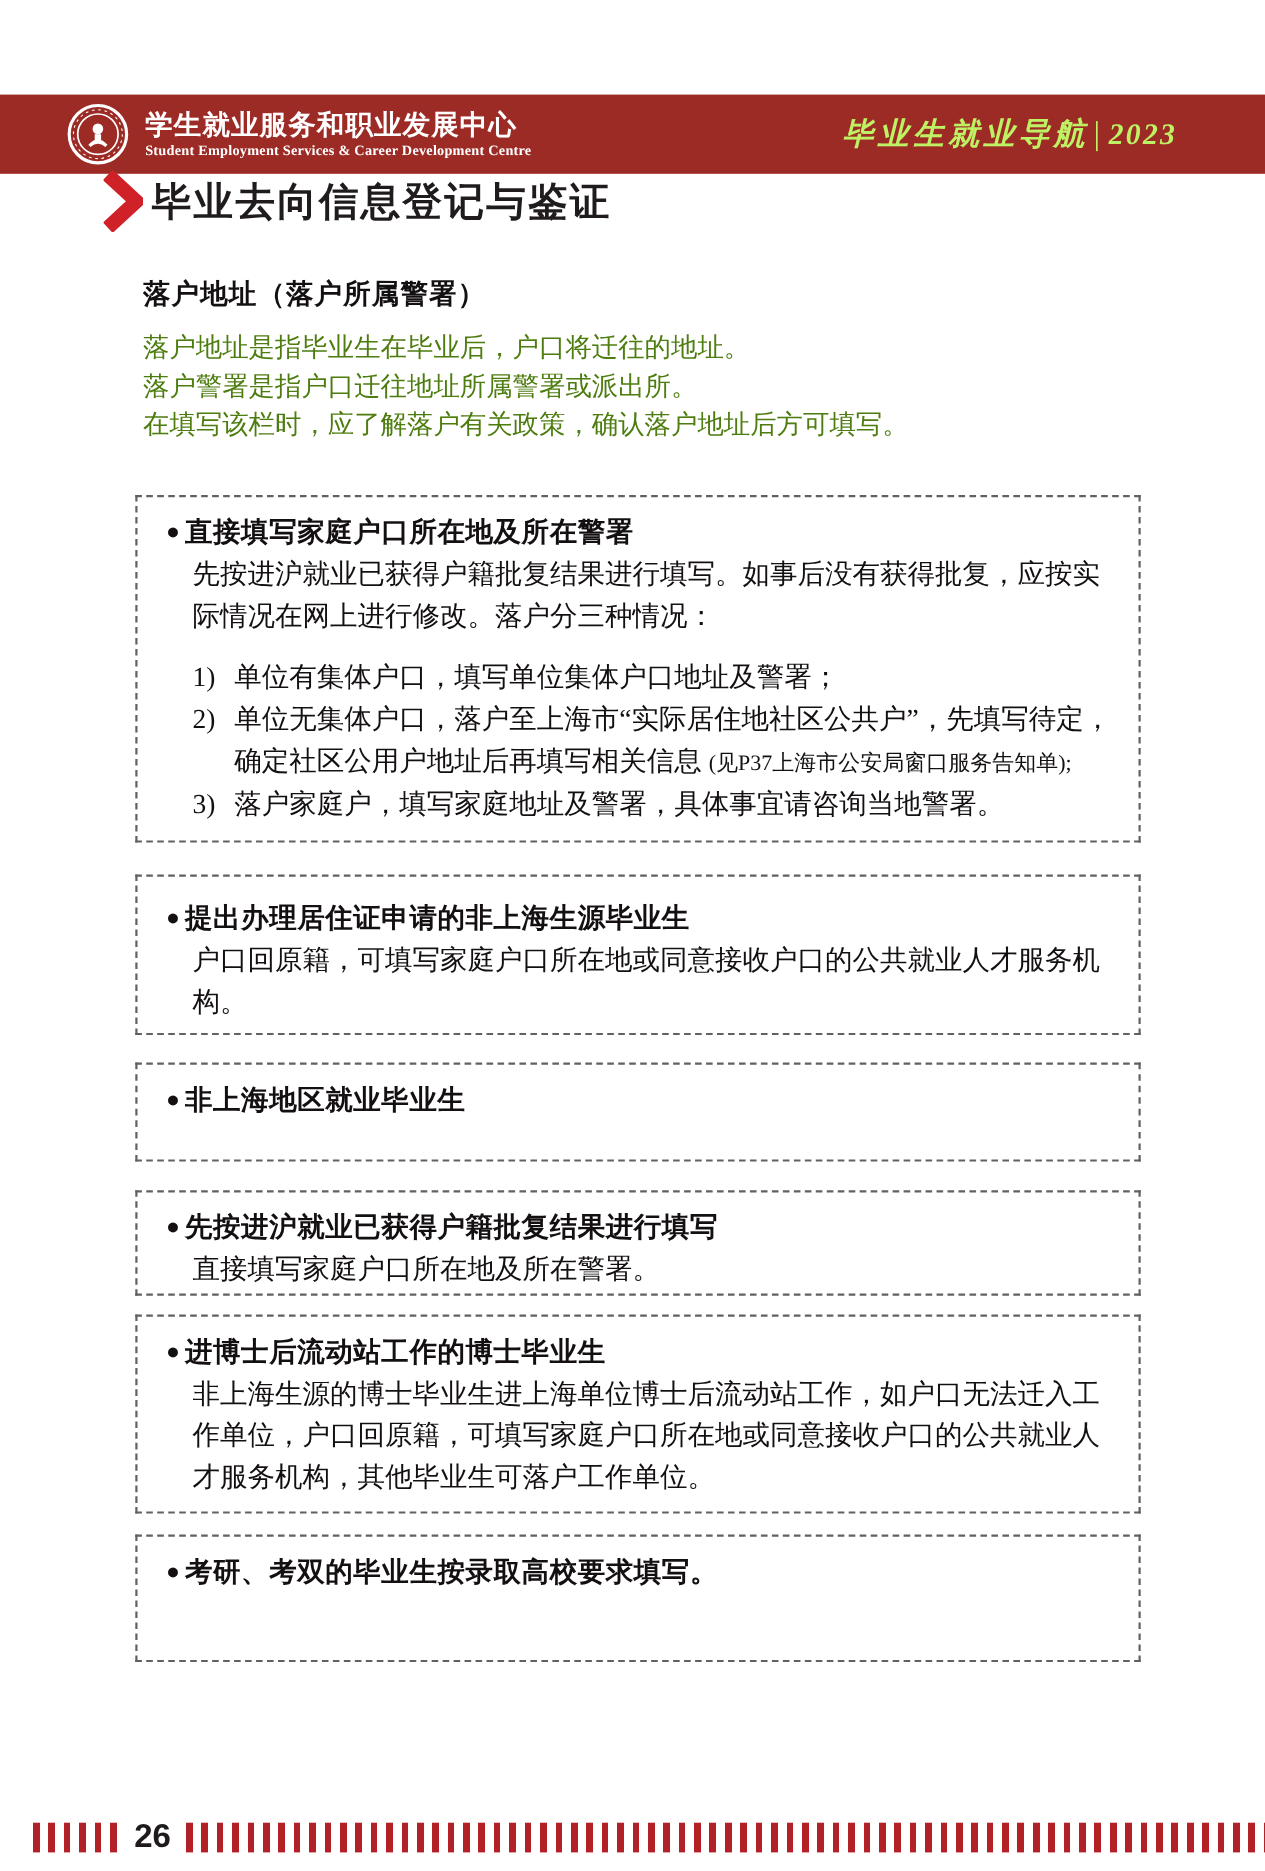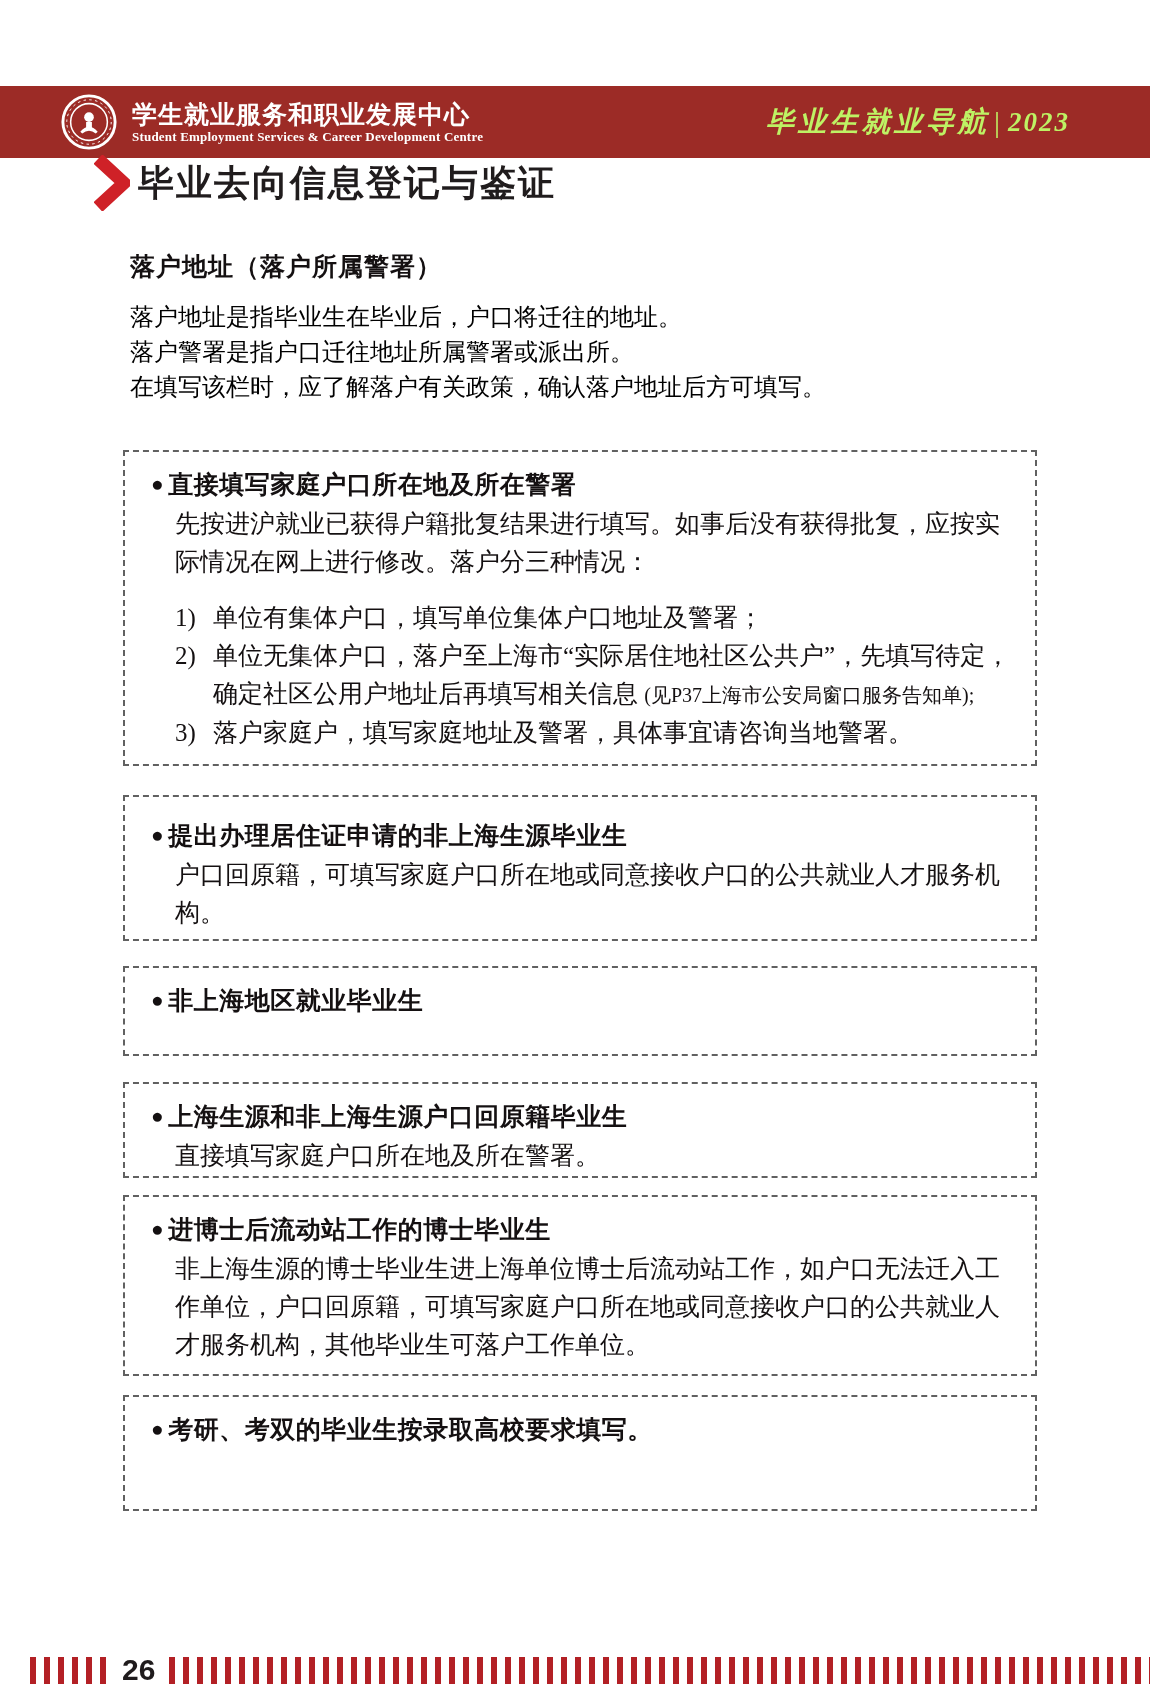--- a/index.html
+++ b/index.html
@@ -56,21 +56,21 @@
     font-size:36px;font-weight:bold;letter-spacing:2px;color:#201c1d;
   }
 
   .subtitle{
     position:absolute;top:250px;left:130px;margin:0;
     font-family:"Liberation Sans","DejaVu Sans",sans-serif;
     font-size:25px;font-weight:bold;color:#141011;letter-spacing:1px;
   }
 
   .intro{position:absolute;top:300px;left:130px;width:900px;}
-  .intro p{margin:0;font-size:24px;line-height:35px;color:#000000;}
+  .intro p{margin:0;font-size:24px;line-height:35px;color:#4d7c0f;}
 
   
   .note-box{
     position:absolute;left:123px;width:914px;box-sizing:border-box;
     border:2px dashed #616161;
     padding:14px 20px 0 26px;
     color:#141011;
   }
   .box1{top:450px;height:316px;}
   .box2{top:795px;height:146px;padding-top:20px;}
@@ -182,21 +182,21 @@
   </section>
 
   <section class="note-box box3">
     <div class="box-title">
       <span class="bullet">●</span><span>非上海地区就业毕业生</span>
     </div>
   </section>
 
   <section class="note-box box4">
     <div class="box-title">
-      <span class="bullet">●</span><span>上海生源和非上海生源户口回原籍毕业生</span>
+      <span class="bullet">●</span><span>先按进沪就业已获得户籍批复结果进行填写</span>
     </div>
     <p class="box-body">直接填写家庭户口所在地及所在警署。</p>
   </section>
 
   <section class="note-box box5">
     <div class="box-title">
       <span class="bullet">●</span><span>进博士后流动站工作的博士毕业生</span>
     </div>
     <p class="box-body">非上海生源的博士毕业生进上海单位博士后流动站工作，如户口无法迁入工作单位，户口回原籍，可填写家庭户口所在地或同意接收户口的公共就业人才服务机构，其他毕业生可落户工作单位。</p>
   </section>

